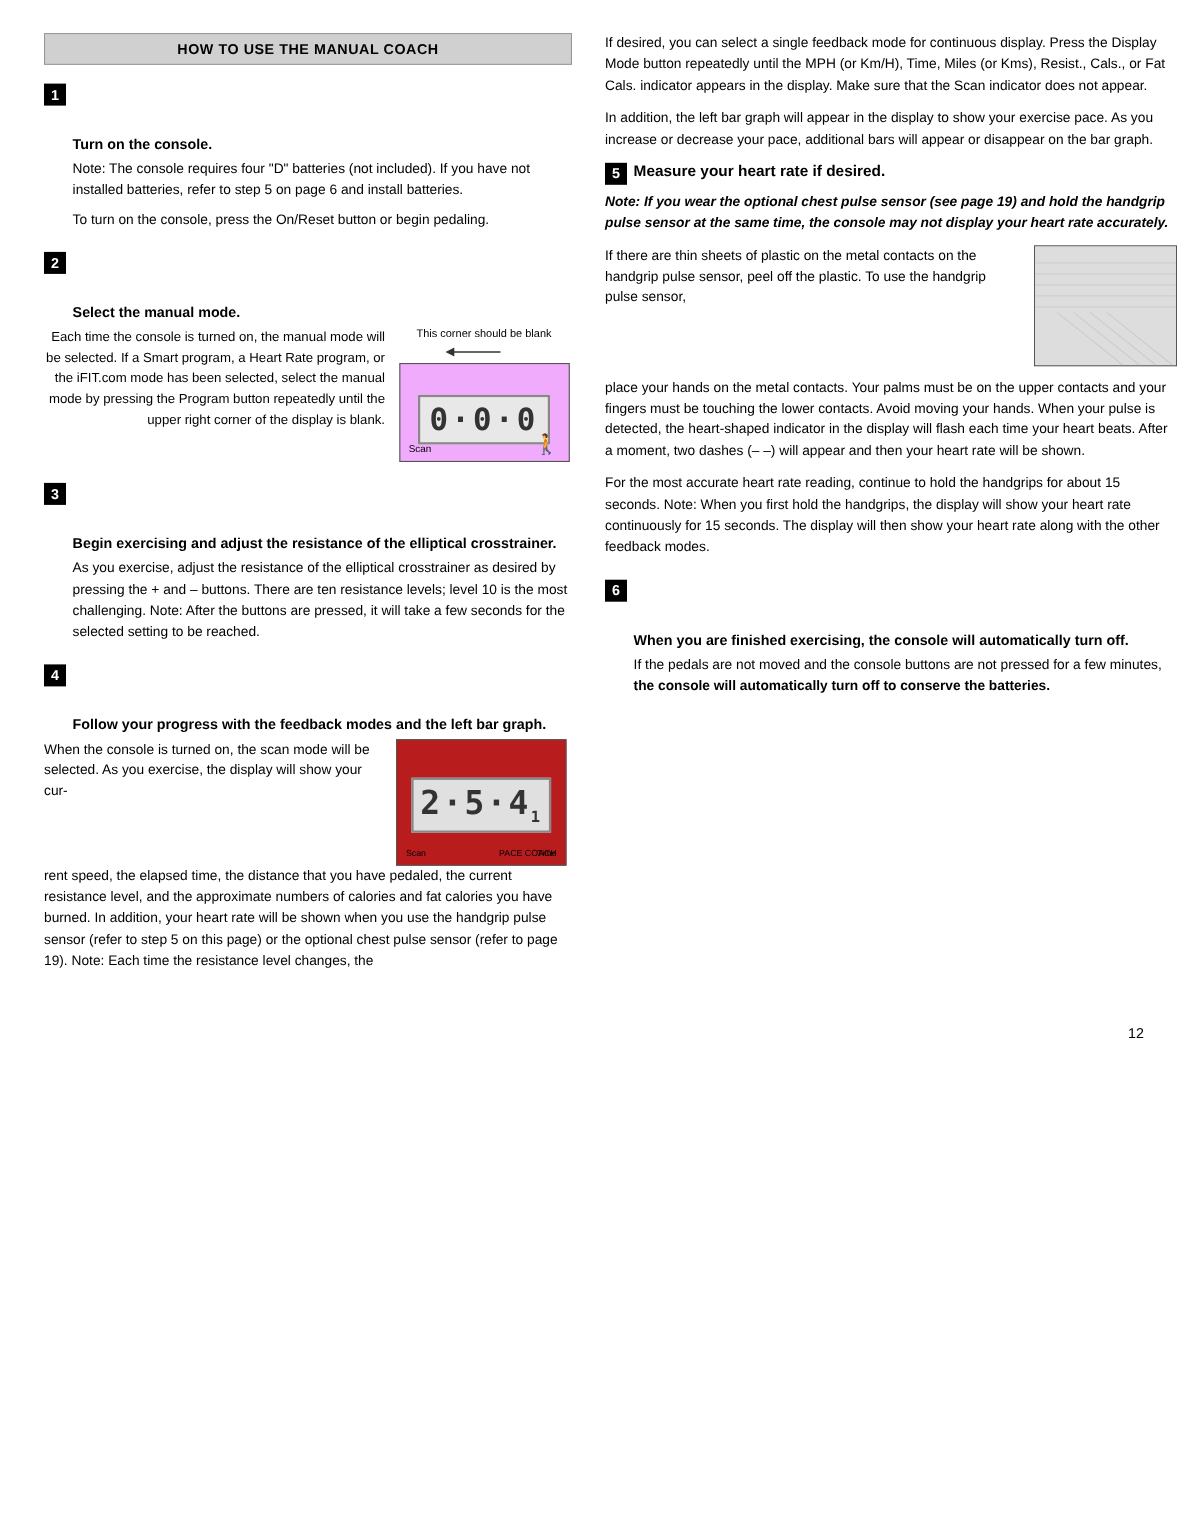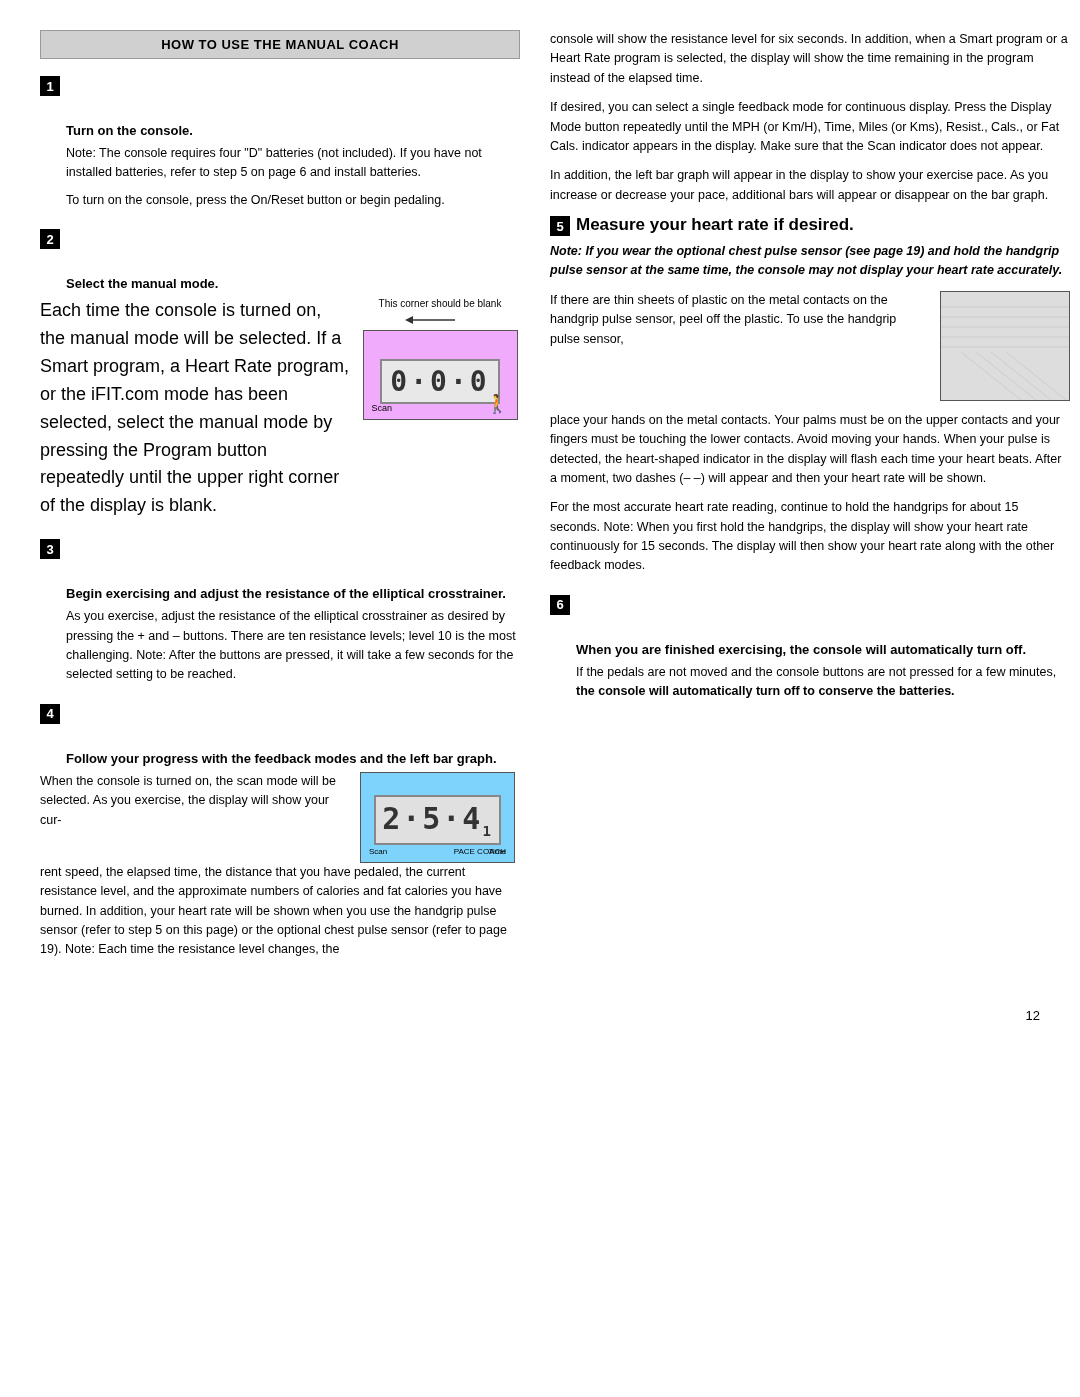--- a/index.html
+++ b/index.html
@@ -70,23 +70,24 @@
     .step-content p {
       margin-bottom: 8px;
     }
     
     .step2-inner {
       display: flex;
       gap: 10px;
       align-items: flex-start;
     }
     .step2-text {
-      font-size: 18px;
+      font-size: 12px;
       line-height: 1.55;
       flex: 1;
+      text-align: right;
     }
     .step2-image-area {
       width: 160px;
       flex-shrink: 0;
       display: flex;
       flex-direction: column;
       align-items: center;
     }
     .console-diagram {
       border: 1.5px solid #555;
@@ -131,23 +132,23 @@
       font-size: 12.5px;
       line-height: 1.55;
       flex: 1;
     }
     .step4-image-area {
       width: 160px;
       flex-shrink: 0;
     }
     .console-diagram2 {
       border: 1.5px solid #555;
-      background: #7dd3fc;
+      background: #b91c1c;
       width: 155px;
-      height: 91px;
+      height: 115px;
       position: relative;
       display: flex;
       align-items: center;
       justify-content: center;
     }
     .display-segment2 {
       font-family: monospace;
       font-size: 30px;
       font-weight: bold;
       letter-spacing: 2px;
@@ -179,21 +180,21 @@
       margin-bottom: 10px;
     }
     .step5-row {
       display: flex;
       align-items: flex-start;
       gap: 6px;
       margin-bottom: 6px;
     }
     .step5-title {
       font-weight: bold;
-      font-size: 17px;
+      font-size: 14px;
     }
     .bold-italic {
       font-weight: bold;
       font-style: italic;
       font-size: 12.5px;
       line-height: 1.55;
       margin-bottom: 10px;
     }
     .heart-section {
       display: flex;
@@ -328,21 +329,20 @@
             </div>
             <span class="pace-coach-label">PACE COACH</span>
           </div>
         </div>
       </div>
       <div class="step-text-after">rent speed, the elapsed time, the distance that you have pedaled, the current resistance level, and the approximate numbers of calories and fat calories you have burned. In addition, your heart rate will be shown when you use the handgrip pulse sensor (refer to step 5 on this page) or the optional chest pulse sensor (refer to page 19). Note: Each time the resistance level changes, the</div>
     </div>
   </div>
 
   <div class="right-col">
-    <p class="right-para">console will show the resistance level for six seconds. In addition, when a Smart program or a Heart Rate program is selected, the display will show the time remaining in the program instead of the elapsed time.</p>
     <p class="right-para">If desired, you can select a single feedback mode for continuous display. Press the Display Mode button repeatedly until the MPH (or Km/H), Time, Miles (or Kms), Resist., Cals., or Fat Cals. indicator appears in the display. Make sure that the Scan indicator does not appear.</p>
     <p class="right-para">In addition, the left bar graph will appear in the display to show your exercise pace. As you increase or decrease your pace, additional bars will appear or disappear on the bar graph.</p>
 
     <div class="step-block">
       <div class="step5-row">
         <div class="step-number">5</div>
         <div class="step5-title">Measure your heart rate if desired.</div>
       </div>
       <p class="bold-italic">Note: If you wear the optional chest pulse sensor (see page 19) and hold the handgrip pulse sensor at the same time, the console may not display your heart rate accurately.</p>
 

